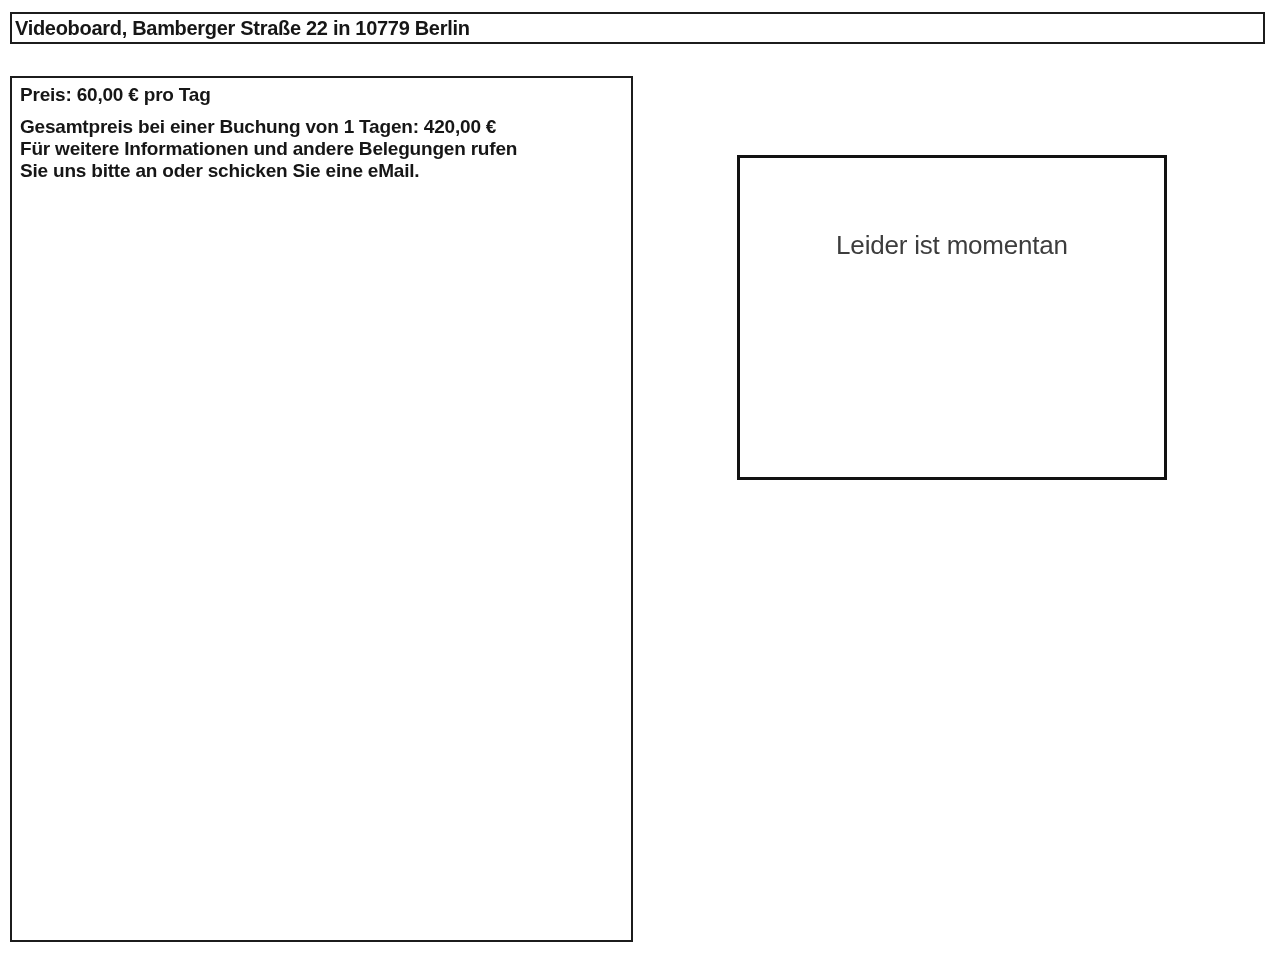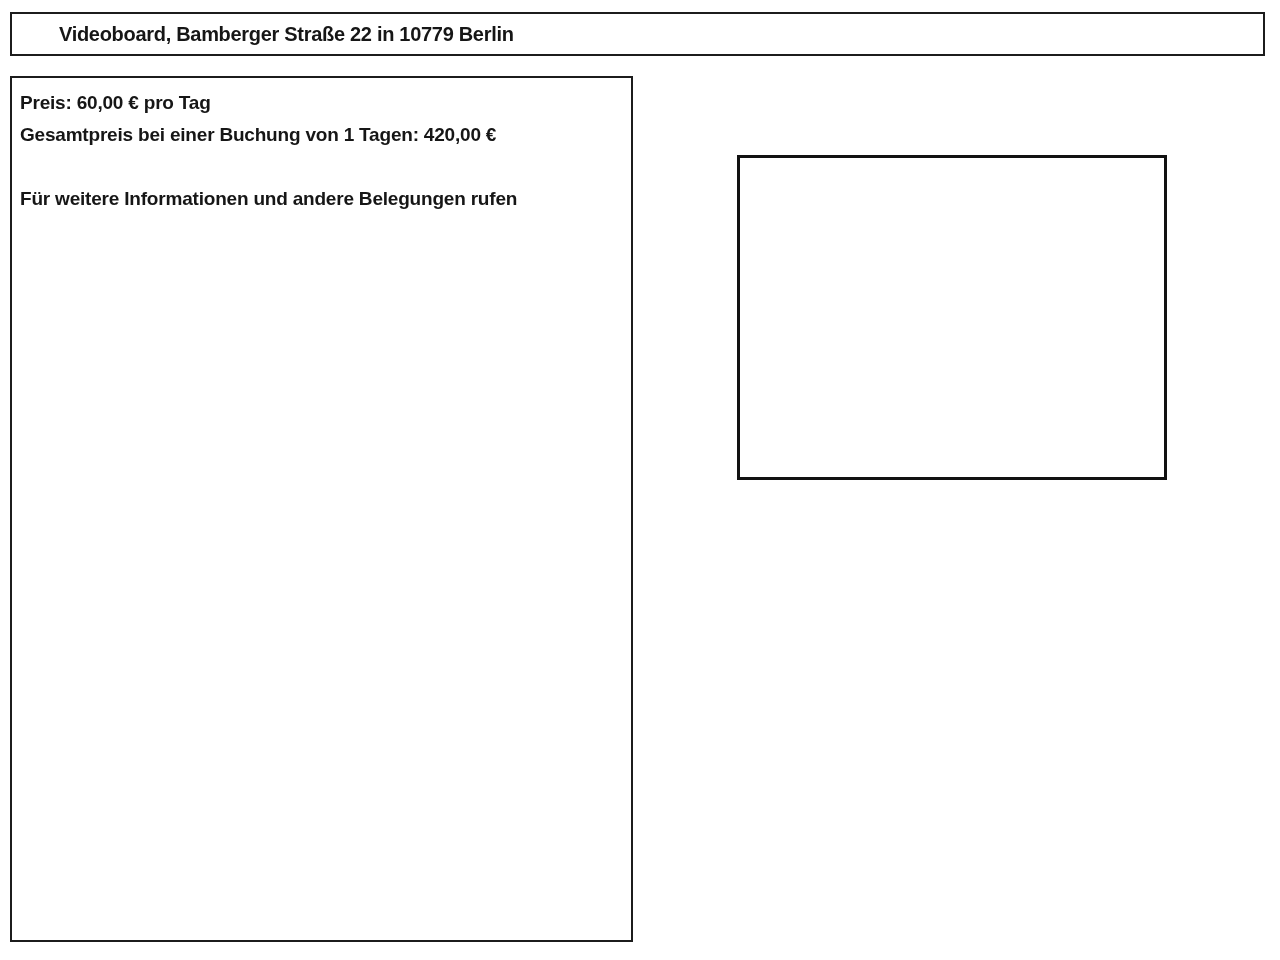--- a/index.html
+++ b/index.html
@@ -9,26 +9,25 @@
     background: #ffffff;
     font-family: "Liberation Sans", sans-serif;
     position: relative;
     overflow: hidden;
   }
   .title-bar {
     position: absolute;
     left: 10px;
     top: 12px;
     width: 1255px;
-    height: 44px;
+    height: 32px;
     border: 2px solid #1c1c1c;
     background: #ffffff;
     display: flex;
     align-items: center;
-    padding-left: 44px;
   }
   .title-bar .title-text {
     font-size: 20px;
     font-weight: bold;
     color: #161616;
     letter-spacing: -0.3px;
     padding-left: 3px;
     white-space: pre;
   }
   .details-box {
@@ -42,24 +41,24 @@
     padding: 6px 8px;
   }
   .details-box .line {
     font-size: 19px;
     font-weight: bold;
     color: #161616;
     line-height: 22px;
     letter-spacing: -0.2px;
     white-space: pre-wrap;
   }
-  .line.price-line    { margin-top: 8px; }
+  .line.price-line    { margin-top: 0; }
   .line.total-line    { margin-top: 10px; }
   .line.spots-line    { margin-top: 40px; }
-  .line.contact-line1 { margin-top: 42px; }
+  .line.contact-line1 { }
   .line.contact-line2 { margin-top: 0; }
   .photo-box {
     position: absolute;
     left: 737px;
     top: 155px;
     width: 430px;
     height: 325px;
     border: 3px solid #111111;
     background: #ffffff;
     padding-top: 68px;
@@ -78,16 +77,18 @@
 <body>
 
 <div class="title-bar">
   <span class="title-text">Videoboard, Bamberger Straße 22 in 10779 Berlin</span>
 </div>
 
 <div class="details-box">
   <div class="line price-line">Preis: 60,00 € pro Tag</div>
   <div class="line total-line">Gesamtpreis bei einer Buchung von 1 Tagen: 420,00 €</div>
   <div class="line contact-line1">Für weitere Informationen und andere Belegungen rufen</div>
+  <div class="line contact-line2">Sie uns bitte an oder schicken Sie eine eMail.</div>
 </div>
 
 <div class="photo-box">
+  <div class="ph-line">Leider ist momentan</div>
 </div>
 
 </body></html>

